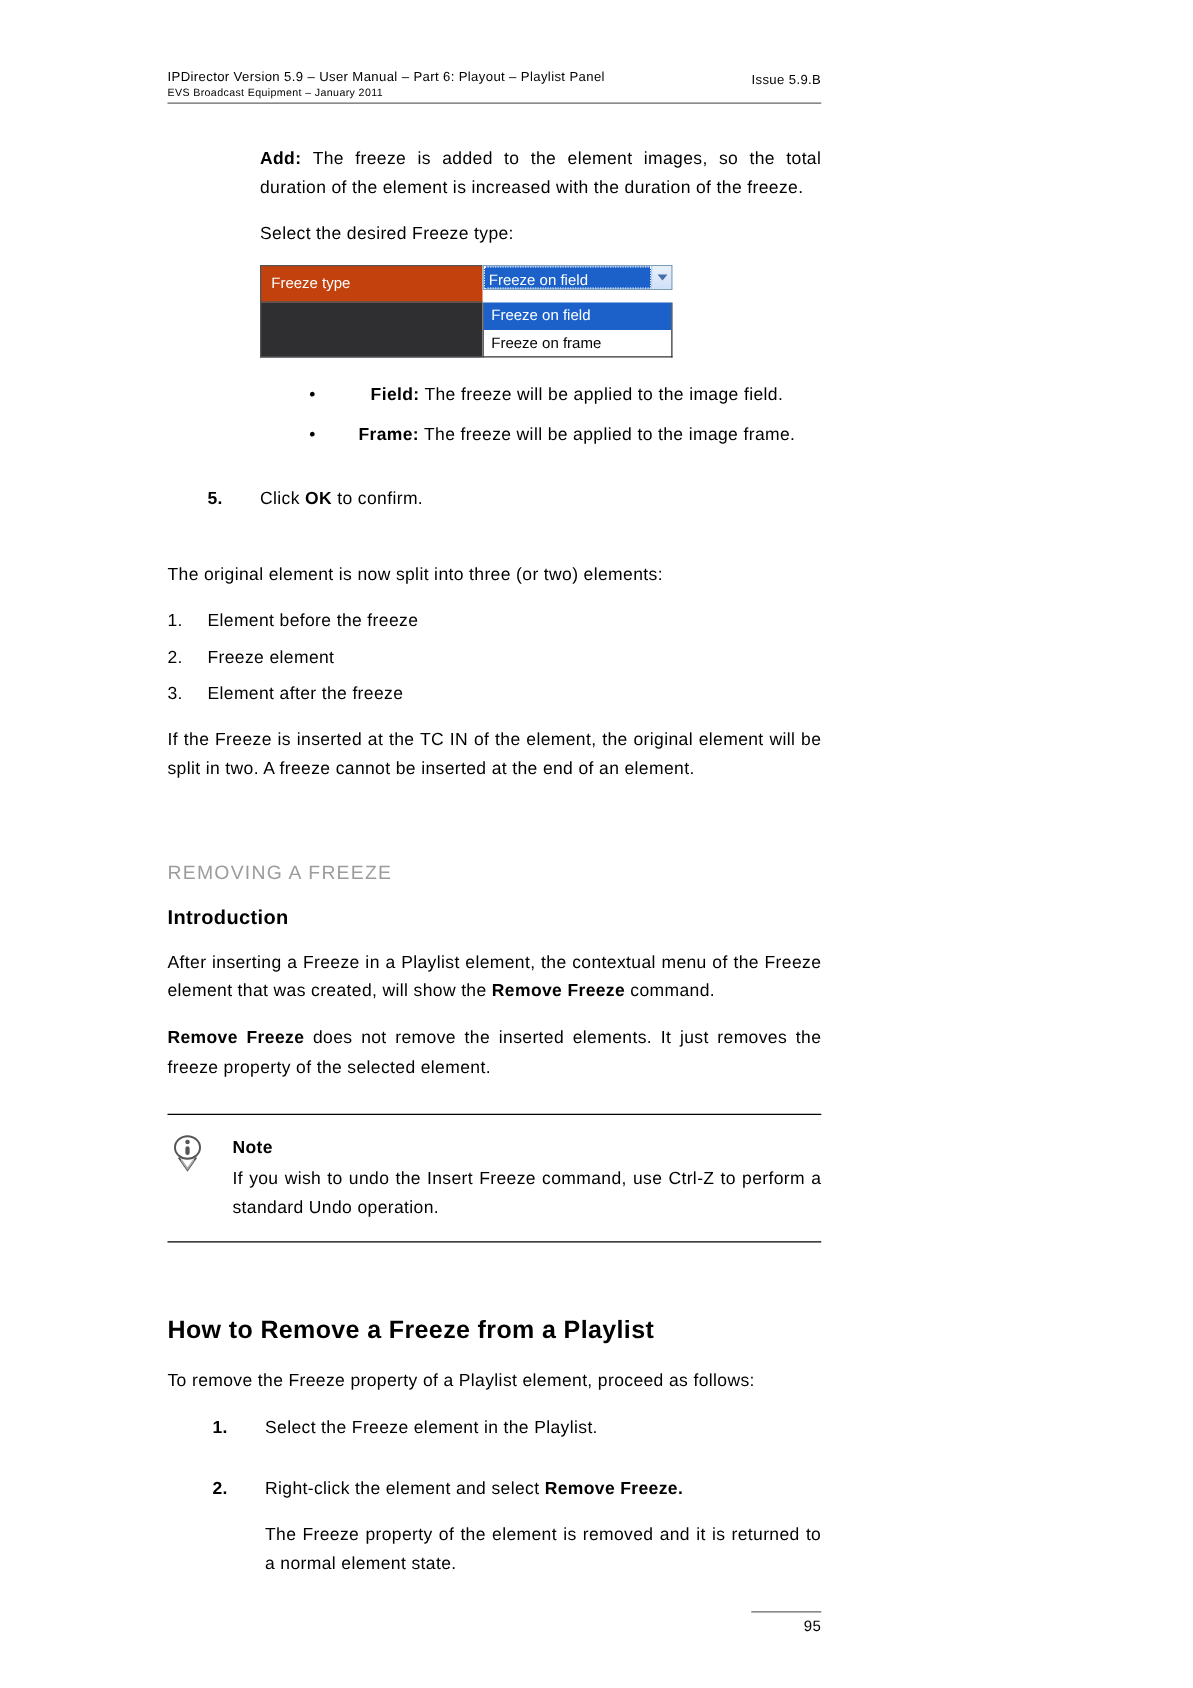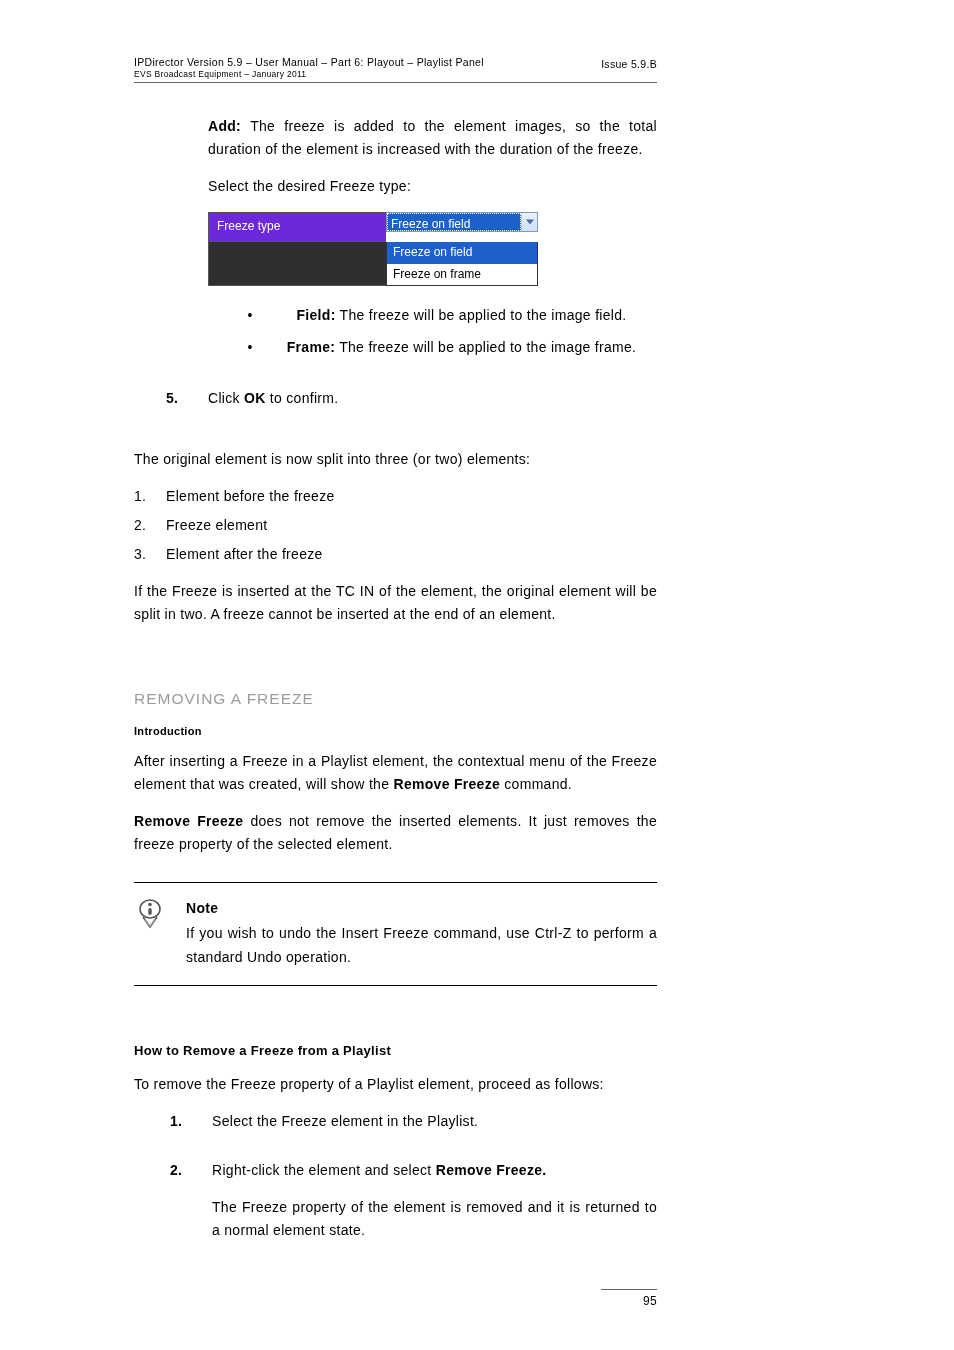--- a/index.html
+++ b/index.html
@@ -27,21 +27,21 @@
     width: 330px;
     margin: 4px 0 18px 0;
     font-family: Tahoma, Arial, sans-serif;
     font-size: 12px;
     color: #fff;
     letter-spacing: 0;
   }
   .freeze-row { display: flex; }
   .freeze-label {
     flex: 0 0 178px;
-    background: #6d28d9;
+    background: #c2410c;
     padding: 4px 8px;
     border: 1px solid #555;
     border-right: none;
   }
   .freeze-sel { flex: 1 1 auto; }
   .sel-box {
     display: flex; align-items: stretch;
     background: #fff; color: #000;
     border: 1px solid #7b9ebd;
     height: 20px; overflow: hidden;
@@ -68,22 +68,22 @@
 
   .root-block { margin-top: 24px; }
   .root-block p { margin: 0 0 14px 0; }
   .root-block p.justify { text-align: justify; }
   .ol { margin: 0 0 14px 0; }
   .ol .li { display: flex; gap: 14px; margin-bottom: 6px; }
   .ol .li .n { flex: 0 0 18px; }
   .ol .li .t { flex: 1 1 auto; }
 
   .h-remove { font-size: 15.5px; color: #9c9c9c; text-transform: uppercase; letter-spacing: 1px; margin: 60px 0 10px 0; }
-  .h-intro  { font-size: 11px; font-weight: bold; margin: 0 0 10px 0; }
-  .h-howto  { font-size: 13px; font-weight: bold; margin: 54px 0 12px 0; }
+  .h-intro  { font-size: 16px; font-weight: bold; margin: 0 0 10px 0; }
+  .h-howto  { font-size: 20px; font-weight: bold; margin: 54px 0 12px 0; }
 
   .note-box { border-top: 1.5px solid #000; border-bottom: 1.5px solid #000; margin: 26px 0 12px 0; padding: 14px 0 16px 0; display: flex; gap: 20px; }
   .note-icon { flex: 0 0 32px; display: flex; align-items: flex-start; justify-content: center; padding-top: 2px; }
   .note-head { font-weight: bold; margin-bottom: 2px; }
   .note-body { flex: 1 1 auto; text-align: justify; }
   .note-icon svg { width: 26px; height: 30px; }
 
   .footer { position: absolute; right: 113px; bottom: 38px; text-align: right; font-size: 12px; }
   .footer .pn { border-top: 1px solid #666; padding-top: 2px; display: inline-block; min-width: 56px; }
 </style>

